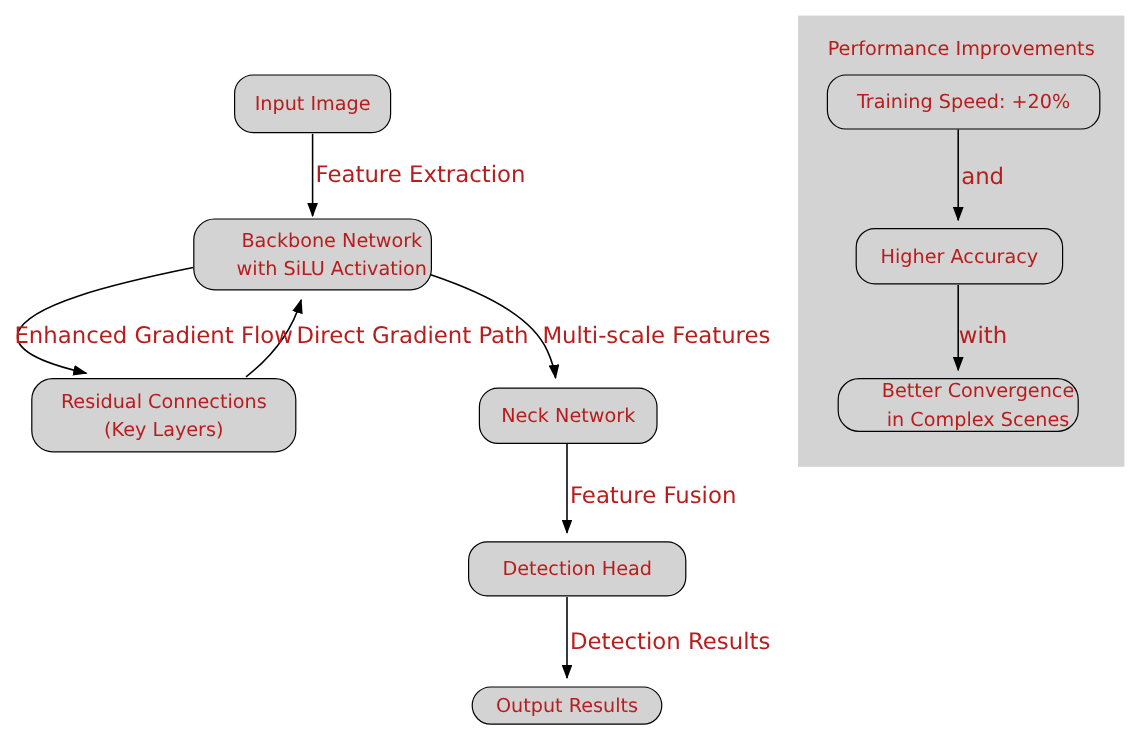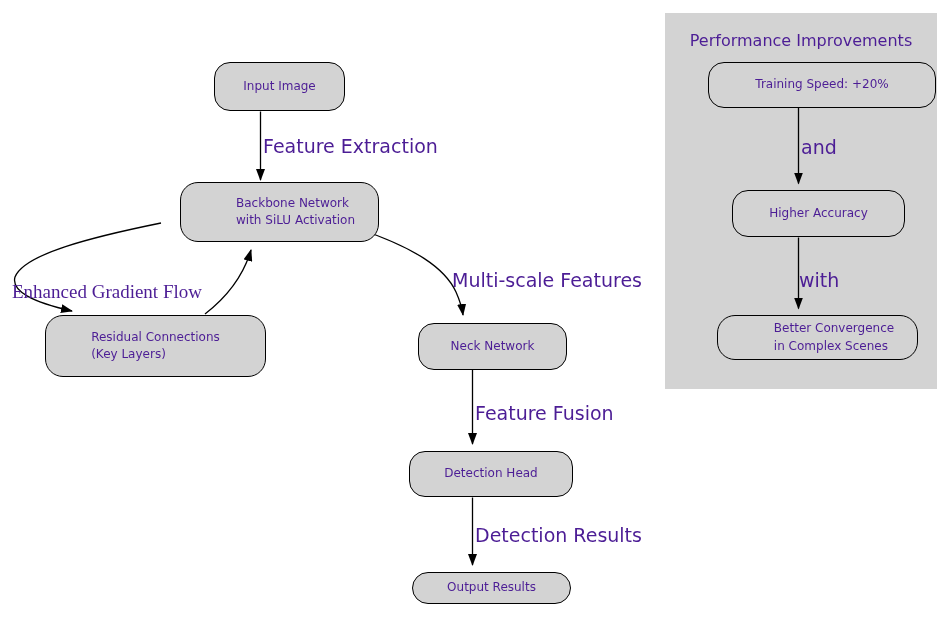--- a/index.html
+++ b/index.html
@@ -3,21 +3,21 @@
 <meta charset="utf-8">
 <style>
   * { margin: 0; padding: 0; box-sizing: border-box; }
   html, body { background: #ffffff; }
   #canvas {
     position: relative;
     width: 951px;
     height: 625px;
     background: #ffffff;
     font-family: "DejaVu Sans", "Liberation Sans", sans-serif;
-    color: #4c1d95;
+    color: #b91c1c;
     overflow: hidden;
   }
   #edge-layer {
     position: absolute;
     left: 0; top: 0;
     width: 951px; height: 625px;
     pointer-events: none;
   }
   .cluster {
     position: absolute;
@@ -32,24 +32,24 @@
     white-space: nowrap;
   }
   .node {
     position: absolute;
     background: #d3d3d3;
     border: 1.4px solid #000000;
     border-radius: 16px;
     display: flex;
     align-items: center;
     justify-content: center;
-    font-size: 12px;
+    text-align: center;
+    font-size: 16px;
     line-height: 1.45;
     white-space: pre-line;
-    margin-left: 19px;
   }
   .edge-label {
     position: absolute;
     font-size: 19px;
     white-space: nowrap;
   }
 </style>
 </head>
 <body>
 
@@ -80,35 +80,36 @@
   <div class="node" style="left:195px; top:62px; width:131px; height:49px;">Input Image</div>
 
   <div class="node" style="left:161px; top:182px; width:199px; height:60px; border-radius:18px;padding-left:32px;">Backbone Network
 with SiLU Activation</div>
 
   <div class="node" style="left:26px; top:315px; width:221px; height:62px; border-radius:18px;">Residual Connections
 (Key Layers)</div>
 
   <div class="node" style="left:399px; top:323px; width:149px; height:47px;">Neck Network</div>
 
-  <div class="node" style="left:390px; top:451px; width:164px; height:46px;">Detection Head</div>
+  <div class="node" style="left:390px; top:451px; width:182px; height:46px;">Detection Head</div>
 
   <div class="node" style="left:393px; top:572px; width:159px; height:32px;">Output Results</div>
 
   <div class="node" style="left:689px; top:62px; width:228px; height:46px;">Training Speed: +20%</div>
 
   <div class="node" style="left:713px; top:190px; width:173px; height:47px;">Higher Accuracy</div>
 
   <div class="node" style="left:698px; top:315px; width:201px; height:45px; border-radius:18px;padding-left:33px;">Better Convergence
 in Complex Scenes</div>
 
   <div class="edge-label" style="left:263px; top:135px;">Feature Extraction</div>
 
-  <div class="edge-label" style="left:12px; top:281px;font-family:Liberation Serif, serif;">Enhanced Gradient Flow</div>
+  <div class="edge-label" style="left:12px; top:269px;">Enhanced Gradient Flow</div>
 
+  <div class="edge-label" style="left:247px; top:269px;">Direct Gradient Path</div>
 
   <div class="edge-label" style="left:452px; top:269px;">Multi-scale Features</div>
 
   <div class="edge-label" style="left:475px; top:402px;">Feature Fusion</div>
 
   <div class="edge-label" style="left:475px; top:524px;">Detection Results</div>
 
   <div class="edge-label" style="left:801px; top:136px;">and</div>
 
   <div class="edge-label" style="left:799px; top:269px;">with</div>

